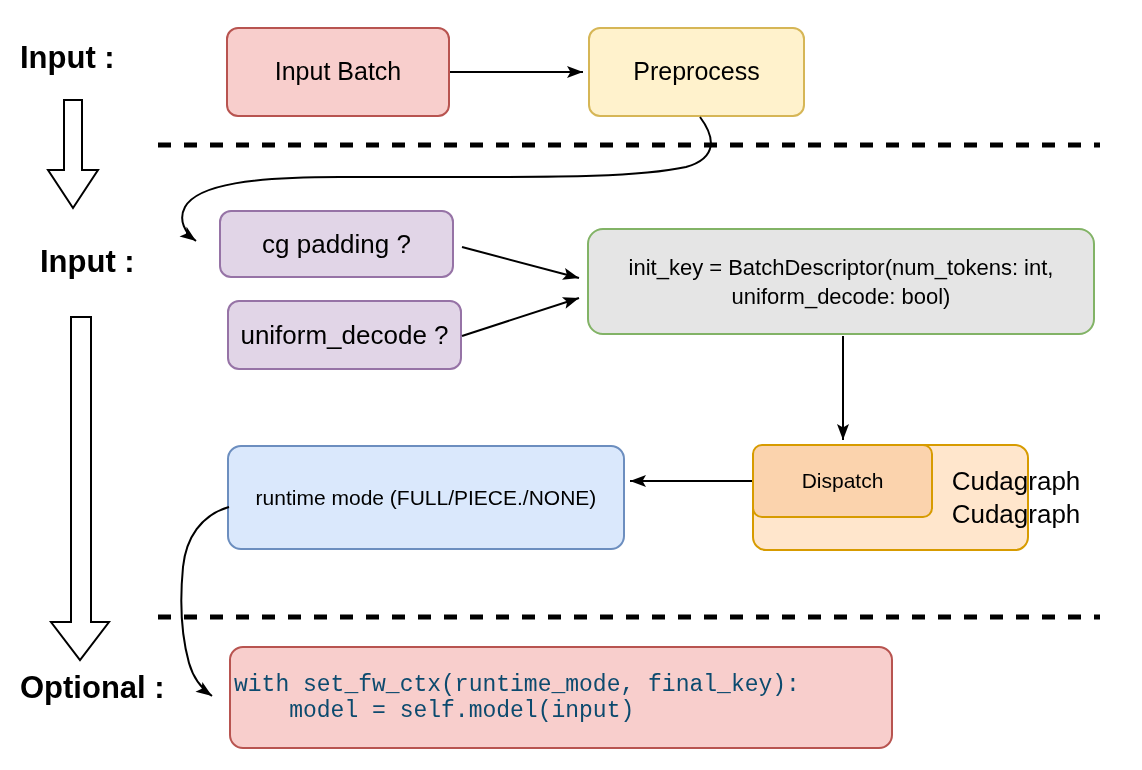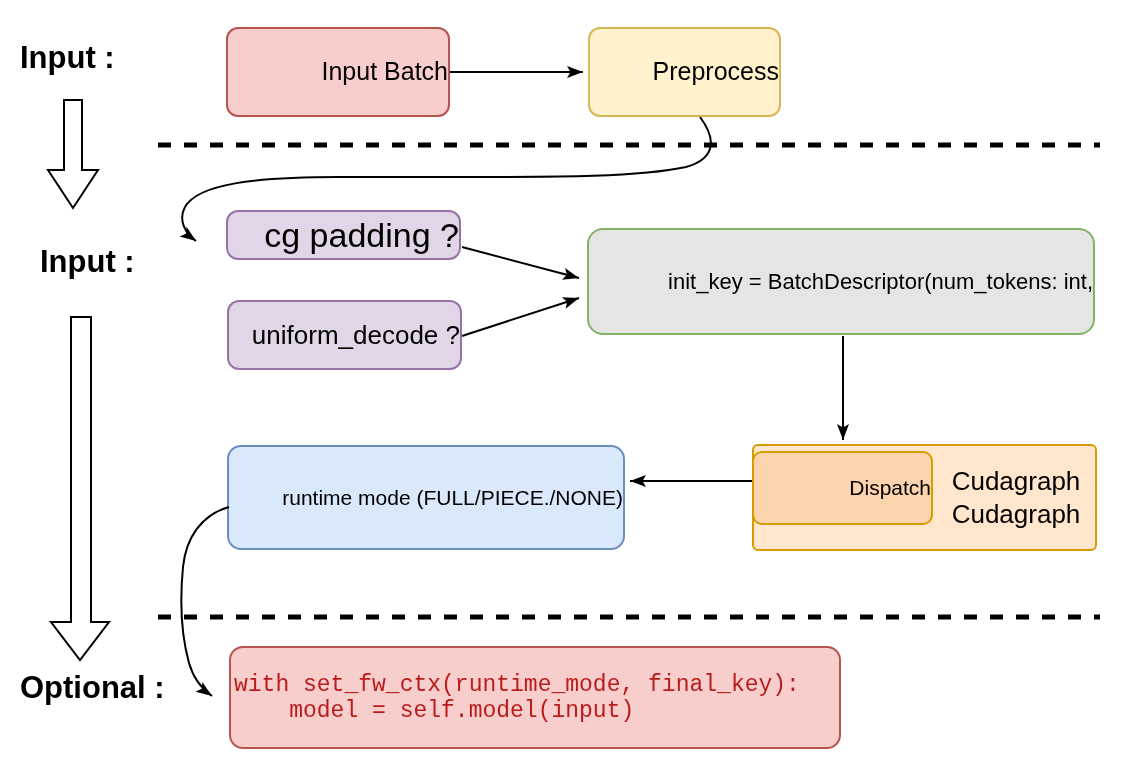--- a/index.html
+++ b/index.html
@@ -18,41 +18,41 @@
     font-weight: bold;
     white-space: pre;
   }
   .node {
     position: absolute;
     box-sizing: border-box;
     border: 2px solid #000;
     border-radius: 12px;
     display: flex;
     flex-direction: column;
-    align-items: flex-end;
+    align-items: center;
     justify-content: center;
     text-align: center;
     line-height: 1.25;
   }
   .node .line { white-space: pre; }
   .n-input-batch   { left:226px; top:27px;  width:224px; height:90px;  font-size:25px; }
-  .n-preprocess    { left:588px; top:27px;  width:193px; height:90px;  font-size:25px; }
-  .n-cg-padding    { left:226px; top:210px; width:235px; height:50px;  font-size:34px; }
+  .n-preprocess    { left:588px; top:27px;  width:217px; height:90px;  font-size:25px; }
+  .n-cg-padding    { left:219px; top:210px; width:235px; height:68px;  font-size:26px; }
   .n-uniform       { left:227px; top:300px; width:235px; height:70px;  font-size:26px; }
   .n-init-key      { left:587px; top:228px; width:508px; height:107px; font-size:22px; border-radius:16px; line-height:29px; }
-  .n-cuda-outer    { left:752px; top:444px; width:345px; height:107px; font-size:26px; border-radius:6px; display:block; }
+  .n-cuda-outer    { left:752px; top:444px; width:277px; height:107px; font-size:26px; border-radius:14px; display:block; }
   .n-cuda-outer .outer-label {
     position:absolute; left:186px; top:50%; transform:translateY(-50%);
     width:152px; text-align:center; line-height:33px;
   }
-  .n-dispatch      { left:752px; top:444px; width:181px; height:74px;  font-size:21px; border-radius:10px;margin-top:7px; }
+  .n-dispatch      { left:752px; top:444px; width:181px; height:74px;  font-size:21px; border-radius:10px; }
   .n-runtime       { left:227px; top:445px; width:398px; height:105px; font-size:21px; border-radius:14px; line-height:27px; }
-  .n-code          { left:229px; top:646px; width:612px; height:103px; border-radius:14px;
+  .n-code          { left:229px; top:646px; width:664px; height:103px; border-radius:14px;
                      font-family:"Liberation Mono", monospace; font-size:23px; line-height:26px;
-                     align-items:flex-start; padding-left:3px; text-align:left; color:#b91c1c; }
+                     align-items:flex-start; padding-left:3px; text-align:left; color:#0c4a6e; }
   .connector-layer {
     position: absolute;
     left: 0; top: 0;
     width: 1142px; height: 770px;
     pointer-events: none;
     z-index: 5;
   }
 </style>
 </head>
 <body>
@@ -74,20 +74,21 @@
   <div class="node n-cg-padding" style="background-color: rgb(225, 213, 231); border-color: rgb(150, 115, 166);">
     <span class="line">cg padding ?</span>
   </div>
 
   <div class="node n-uniform" style="background-color: rgb(225, 213, 231); border-color: rgb(150, 115, 166);">
     <span class="line">uniform_decode ?</span>
   </div>
 
   <div class="node n-init-key" style="background-color: #e5e5e5; border-color: rgb(130, 179, 102);">
     <span class="line">init_key = BatchDescriptor(num_tokens: int,</span>
+    <span class="line">uniform_decode: bool)</span>
   </div>
 
   <div class="node n-cuda-outer" style="background-color: rgb(255, 230, 204); border-color: rgb(215, 155, 0);">
     <div class="outer-label">
       <div class="line">Cudagraph</div>
       <div class="line">Cudagraph</div>
     </div>
   </div>
 
   <div class="node n-dispatch" style="background-color: rgb(251, 211, 173); border-color: rgb(215, 155, 0);">

